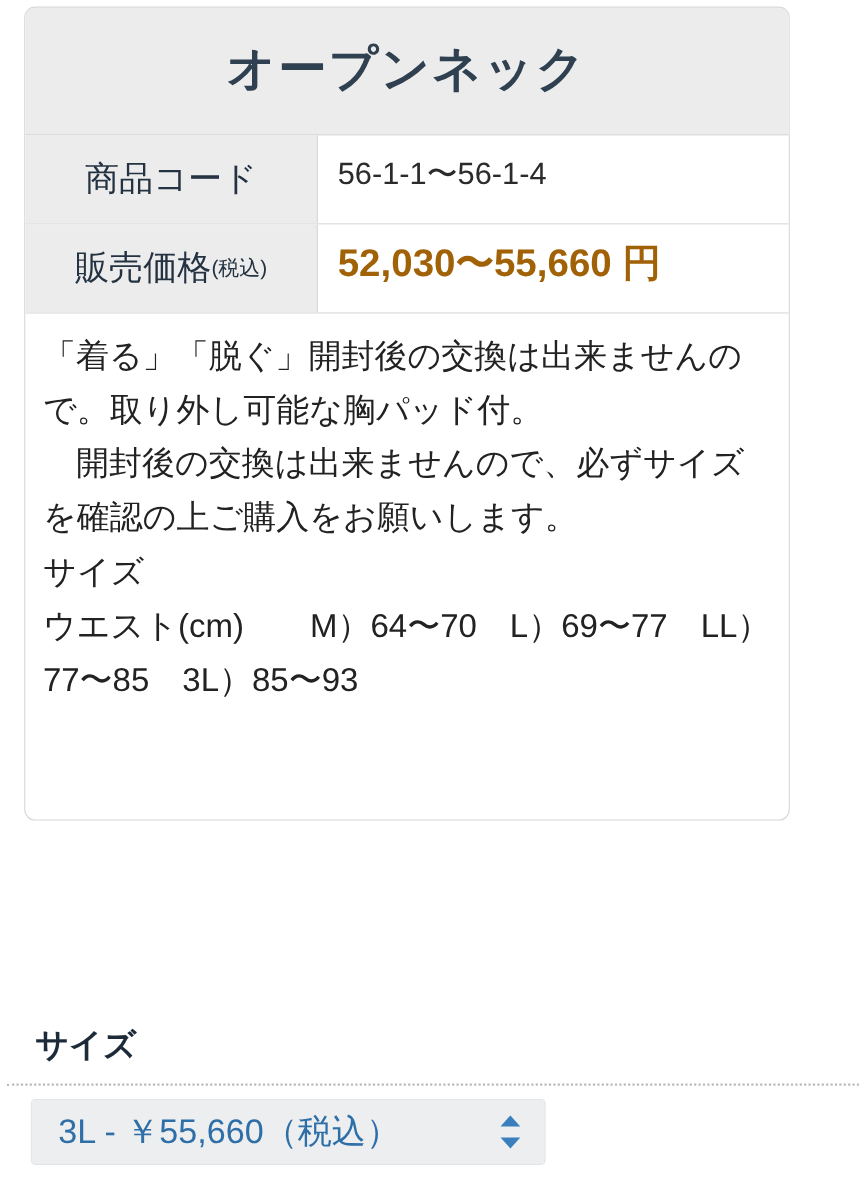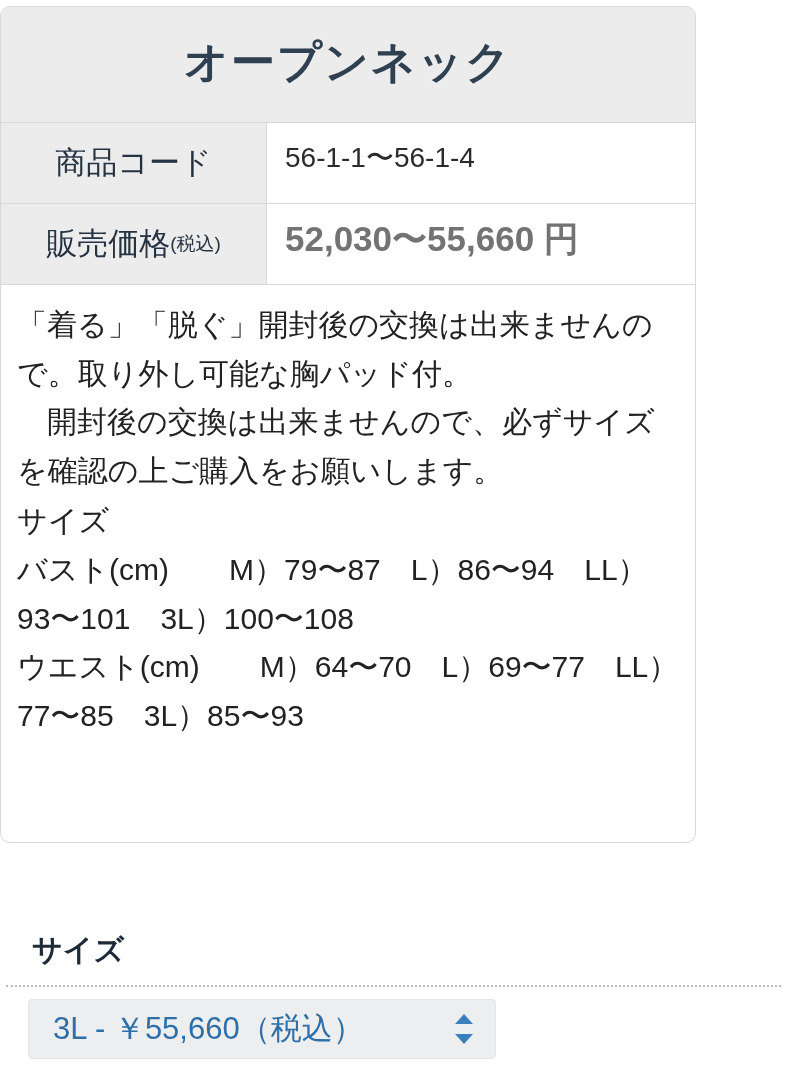--- a/index.html
+++ b/index.html
@@ -19,21 +19,21 @@
   .page {
     position: relative;
     width: 787px;
     height: 1080px;
     background: #ffffff;
   }
 
   
   .card {
     position: absolute;
-    left: 0;
+    left: 22px;
     top: 6px;
     width: 696px;
     border: 1px solid #d8d8d8;
     border-radius: 10px;
     background: #ffffff;
     box-sizing: border-box;
     overflow: hidden;
   }
 
   .card-title {
@@ -76,21 +76,21 @@
     box-sizing: border-box;
     display: flex;
     align-items: center;
     padding: 4px 0 14px 18px;
     font-size: 28px;
     color: #2b2b2b;
   }
   .spec-value.price {
     font-size: 35px;
     font-weight: bold;
-    color: #737373;
+    color: #a16207;
     letter-spacing: 0px;
   }
 
   .desc {
     padding: 16px 16px 26px 16px;
     font-size: 30px;
     line-height: 1.62;
     color: #222222;
   }
   .desc p {
@@ -194,21 +194,20 @@
         <span>販売価格</span>
           <span class="small">(税込)</span>
       </div>
       <div class="spec-value price">52,030〜55,660 円</div>
     </div>
 
     <div class="desc">
       <p>「着る」「脱ぐ」開封後の交換は出来ませんので。取り外し可能な胸パッド付。</p>
       <p class="indent">開封後の交換は出来ませんので、必ずサイズを確認の上ご購入をお願いします。</p>
       <p class="sizes">サイズ</p>
-      <p>バスト(cm)　　M）79〜87　L）86〜94　LL）93〜101　3L）100〜108</p>
       <p>ウエスト(cm)　　M）64〜70　L）69〜77　LL）77〜85　3L）85〜93</p>
       <div class="card-pad"></div>
     </div>
 
   </div>
 
   <div class="selector-block">
     <div class="selector-label">サイズ</div>
     <div class="select-wrap">
       <div class="select-box">

